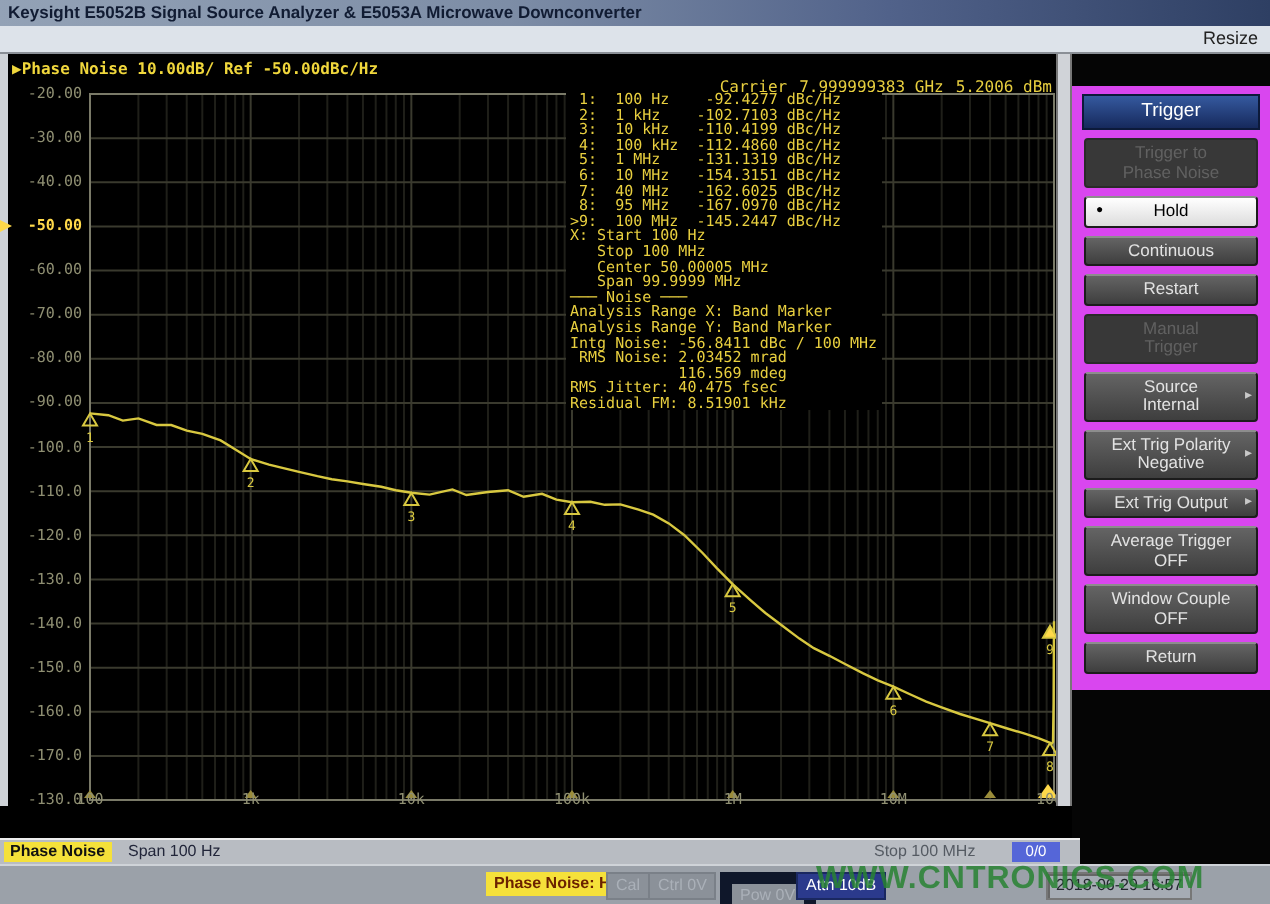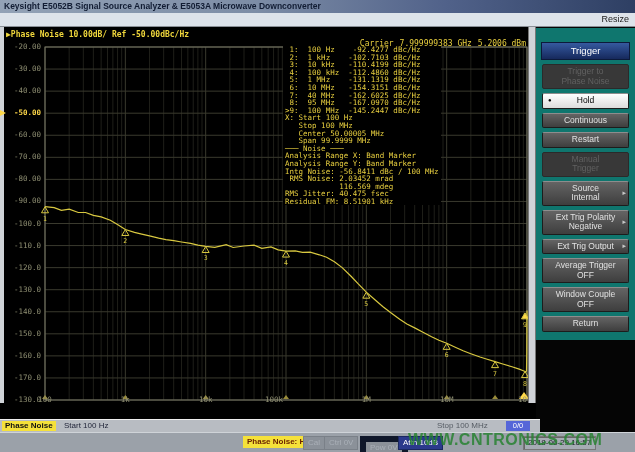--- a/index.html
+++ b/index.html
@@ -27,21 +27,21 @@
   .xlab{position:absolute;top:369px;transform:translateX(-50%);font-family:"DejaVu Sans Mono",monospace;
     font-size:7.5px;color:#8f8f72;line-height:8px;white-space:nowrap;}
   #ref-arrow{position:absolute;left:-4px;width:0;height:0;border-left:6px solid #ffd94a;
     border-top:3px solid transparent;border-bottom:3px solid transparent;}
   #readout{position:absolute;left:279px;top:19px;font-family:"DejaVu Sans Mono",monospace;
     font-size:7.5px;line-height:7.6px;color:#e8cf3f;white-space:pre;background:#000;padding:0 2px;}
   
   #divider{position:absolute;left:528px;top:27px;width:8px;height:376px;background:#d0d3d8;
     border-left:1px solid #777;border-right:1px solid #777;box-sizing:border-box;}
   #sidebar{position:absolute;left:536px;top:27px;width:99px;height:405px;background:#050505;}
-  #sidebar-menu{position:absolute;left:0;top:1px;width:99px;padding:14px 0 8px 0;background:#0f766e;}
+  #sidebar-menu{position:absolute;left:0;top:16px;width:99px;padding:4px 0 8px 0;background:#d946ef;}
   #sidebar-title{margin:0 5px 2px 5px;height:16px;line-height:16px;text-align:center;color:#fff;
     font-size:9.5px;background:linear-gradient(180deg,#35599f,#16295c);border:1px solid #0c1a3a;}
   .skey{position:relative;margin:4px 6px 0 6px;padding:2px 4px;text-align:center;font-size:8.5px;
     color:#e2e2e2;background:linear-gradient(180deg,#646464,#3e3e3e);
     border:1px solid #1c1c1c;border-top-color:#8d8d8d;border-radius:2px;line-height:9.5px;}
   .skey .l2{display:block;}
   .skey.disabled{background:#383838;color:#616161;border-color:#2a2a2a;}
   .skey.selected{background:linear-gradient(180deg,#ffffff,#dcdcdc);color:#000;}
   .skey .bullet{position:absolute;left:5px;top:50%;transform:translateY(-50%);font-size:6px;}
   .skey .arrow{position:absolute;right:2px;top:50%;transform:translateY(-50%);font-size:7px;color:#c8c8c8;}
@@ -206,21 +206,21 @@
         <div class="ylab" style="top: 280.75px;">-140.0</div>
         <div class="ylab" style="top: 302.812px;">-150.0</div>
         <div class="ylab" style="top: 324.875px;">-160.0</div>
         <div class="ylab" style="top: 346.938px;">-170.0</div>
         <div class="ylab" style="top: 369px;">-130.0</div>
       </div>
     <div id="xlabels">
         <div class="xlab" style="left: 41px;">100</div>
         <div class="xlab" style="left: 121.333px;">1k</div>
         <div class="xlab" style="left: 201.667px;">10k</div>
-        <div class="xlab" style="left: 270px; text-align: right;">100k</div>
+        <div class="xlab" style="left: 282px; text-align: right;">100k</div>
         <div class="xlab" style="left: 362.333px;">1M</div>
         <div class="xlab" style="left: 442.667px;">10M</div>
         <div class="xlab" style="left: 523px;">100M</div>
       </div>
     <div id="ref-arrow" style="top: 83.1875px;"></div>
     <div id="readout"><div> 1:  100 Hz    -92.4277 dBc/Hz</div><div> 2:  1 kHz    -102.7103 dBc/Hz</div><div> 3:  10 kHz   -110.4199 dBc/Hz</div><div> 4:  100 kHz  -112.4860 dBc/Hz</div><div> 5:  1 MHz    -131.1319 dBc/Hz</div><div> 6:  10 MHz   -154.3151 dBc/Hz</div><div> 7:  40 MHz   -162.6025 dBc/Hz</div><div> 8:  95 MHz   -167.0970 dBc/Hz</div><div>&gt;9:  100 MHz  -145.2447 dBc/Hz</div><div>X: Start 100 Hz</div><div>   Stop 100 MHz</div><div>   Center 50.00005 MHz</div><div>   Span 99.9999 MHz</div><div>─── Noise ───</div><div>Analysis Range X: Band Marker</div><div>Analysis Range Y: Band Marker</div><div>Intg Noise: -56.8411 dBc / 100 MHz</div><div> RMS Noise: 2.03452 mrad</div><div>            116.569 mdeg</div><div>RMS Jitter: 40.475 fsec</div><div>Residual FM: 8.51901 kHz</div></div>
   </div>
 
   <div id="divider"></div>
 
@@ -239,21 +239,21 @@
           <div class="skey"><span>Average Trigger</span><span class="l2">OFF</span></div>
           <div class="skey"><span>Window Couple</span><span class="l2">OFF</span></div>
           <div class="skey"><span>Return</span></div>
         </div>
     </div>
   </div>
 
 
   <div id="rowB">
     <span id="mode-chip">Phase Noise</span>
-    <span id="start-label">Start 100 Hz</span>
+    <span id="start-label">Span 100 Hz</span>
     <span id="stop-label">Stop 100 MHz</span>
     <span id="counter-chip">0/0</span>
   </div>
 
   <div id="rowC">
     <span class="chipC" id="state-chip">Phase Noise: Hold</span>
     <span class="chipC" id="cal-chip">Cal</span>
     <span class="chipC" id="ctrl-chip">Ctrl 0V</span>
     <span class="chipC" id="pow-chip">Pow 0V</span>
     <span class="chipC" id="attn-chip">Attn 10dB</span>

